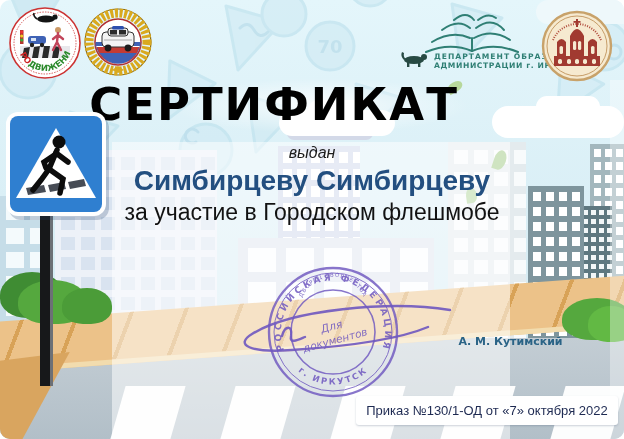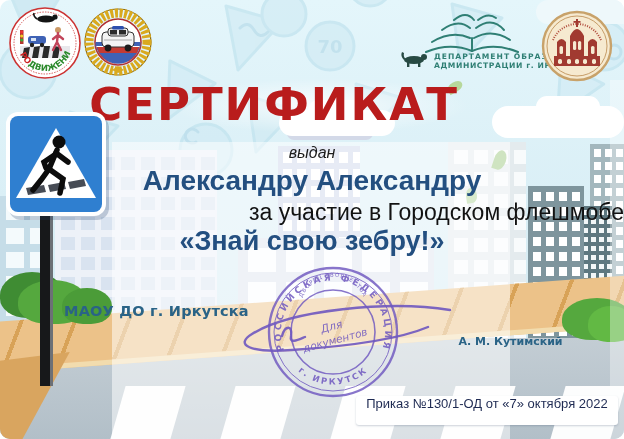--- a/index.html
+++ b/index.html
@@ -54,35 +54,35 @@
   .leaf{position:absolute;border-radius:60% 60% 60% 0;}
 
   .cloud{position:absolute;background:#fff;border-radius:999px;}
 
   
   .panel{left:112px;top:142px;width:398px;height:297px;background:rgba(255,255,255,.52);}
   .edge-light{left:610px;top:80px;width:14px;height:359px;background:rgba(255,255,255,.35);}
 
   
   .title{left:0;top:82px;width:548px;text-align:center;
-         font-size:45px;font-weight:700;letter-spacing:2px;color:#b91c1c;line-height:1;}
+         font-size:45px;font-weight:700;letter-spacing:2px;color:#000000;line-height:1;}
   .halo{left:170px;top:78px;width:300px;height:56px;border-radius:50%;
         background:radial-gradient(ellipse at center,rgba(255,255,255,.85),rgba(255,255,255,0) 70%);}
   .serif{font-family:Liberation Sans, sans-serif;}
   .vydan{left:0;top:144px;width:624px;text-align:center;font-size:16px;font-style:italic;color:#1c1c1c;}
   .recipient{left:0;top:165px;width:624px;text-align:center;font-size:28px;font-weight:700;color:#234f80;}
-  .reason{left:0;top:199px;width:624px;text-align:right;font-size:23px;color:#121212;}
+  .reason{left:0;top:199px;width:624px;text-align:center;font-size:23px;color:#121212;}
   .event{left:0;top:226px;width:624px;text-align:center;font-size:27px;font-weight:700;color:#234f80;}
 
   .director{left:64px;top:303px;width:220px;font-size:14.5px;font-weight:700;color:#2a6386;
             line-height:17.5px;letter-spacing:.2px;}
   .signer{left:428px;top:335px;width:165px;text-align:center;font-size:11px;font-weight:700;color:#2a6386;}
 
   .order-box{left:356px;top:396px;width:262px;height:29px;background:#fff;border-radius:3px;
-             box-shadow:0 1px 2px rgba(60,80,110,.25);display:flex;justify-content:center;}
+             box-shadow:0 1px 2px rgba(60,80,110,.25);display:flex;align-items:center;justify-content:center;}
   .order-box span{font-family:"Liberation Sans",sans-serif;font-size:13px;color:#1e2a52;}
 </style>
 </head>
 <body>
 
 <div class="scene">
 
   <div class="abs sky"></div>
 
   <svg class="abs" width="624" height="210" viewBox="0 0 624 210" style="left:0;top:0;opacity:.6">
@@ -143,23 +143,22 @@
   <div class="bush" style="left:62px;top:288px;width:50px;height:36px;background:#4b9c38"></div>
   <div class="bush" style="left:562px;top:298px;width:70px;height:42px;background:#55a83e"></div>
   <div class="bush" style="left:588px;top:306px;width:46px;height:36px;background:#62b944"></div>
 
   <div class="abs panel"></div>
   <div class="abs edge-light"></div>
 
   <div class="abs halo"></div>
   <div class="abs title">СЕРТИФИКАТ</div>
   <div class="abs serif vydan">выдан</div>
-  <div class="abs serif recipient">Александру Александру</div>
+  <div class="abs serif recipient">Симбирцеву Симбирцеву</div>
   <div class="abs serif reason">за участие в Городском флешмобе</div>
-  <div class="abs serif event">«Знай свою зебру!»</div>
 
   <svg class="abs" style="left:0;top:106px" width="145" height="290" viewBox="0 0 145 290">
     <rect x="40" y="108" width="13" height="172" fill="#17181a"></rect>
     <rect x="50" y="108" width="3" height="172" fill="#6c7076"></rect>
     <rect x="9" y="10" width="100" height="104" rx="12" fill="rgba(40,70,110,.25)"></rect>
     <rect x="6" y="6" width="100" height="104" rx="12" fill="#ffffff"></rect>
     <rect x="10" y="10" width="92" height="96" rx="8" fill="#2f7fd0"></rect>
     <path d="M 56,22 L 16,92 L 96,92 Z" fill="#ffffff"></path>
     <g fill="#474c55">
       <polygon points="26,82 44,79 46,86 28,89"></polygon>
@@ -172,21 +171,20 @@
         <path d="M 57,44 L 49,63"></path>
         <path d="M 56,47 L 68,56"></path>
         <path d="M 56,48 L 44,56 46,62"></path>
         <path d="M 49,63 L 63,73 60,87"></path>
         <path d="M 49,63 L 41,74 33,84"></path>
       </g>
     </g>
   </svg>
 
   <div class="abs director">
-    <div>МАОУ ДО г. Иркутска</div>
   </div>
   <div class="abs signer">А. М. Кутимский</div>
 
   <svg class="abs" style="left:230px;top:250px" width="230" height="165" viewBox="0 0 230 165">
     <defs>
       <path id="arcTop" d="M 54,100 A 52,52 0 1 1 152,100"></path>
       <path id="arcBottom" d="M 65,118 A 52,52 0 0 0 141,118"></path>
       <path id="arcInner" d="M 72,71 A 33,33 0 1 1 134,71"></path>
     </defs>
     <g opacity="0.82">

